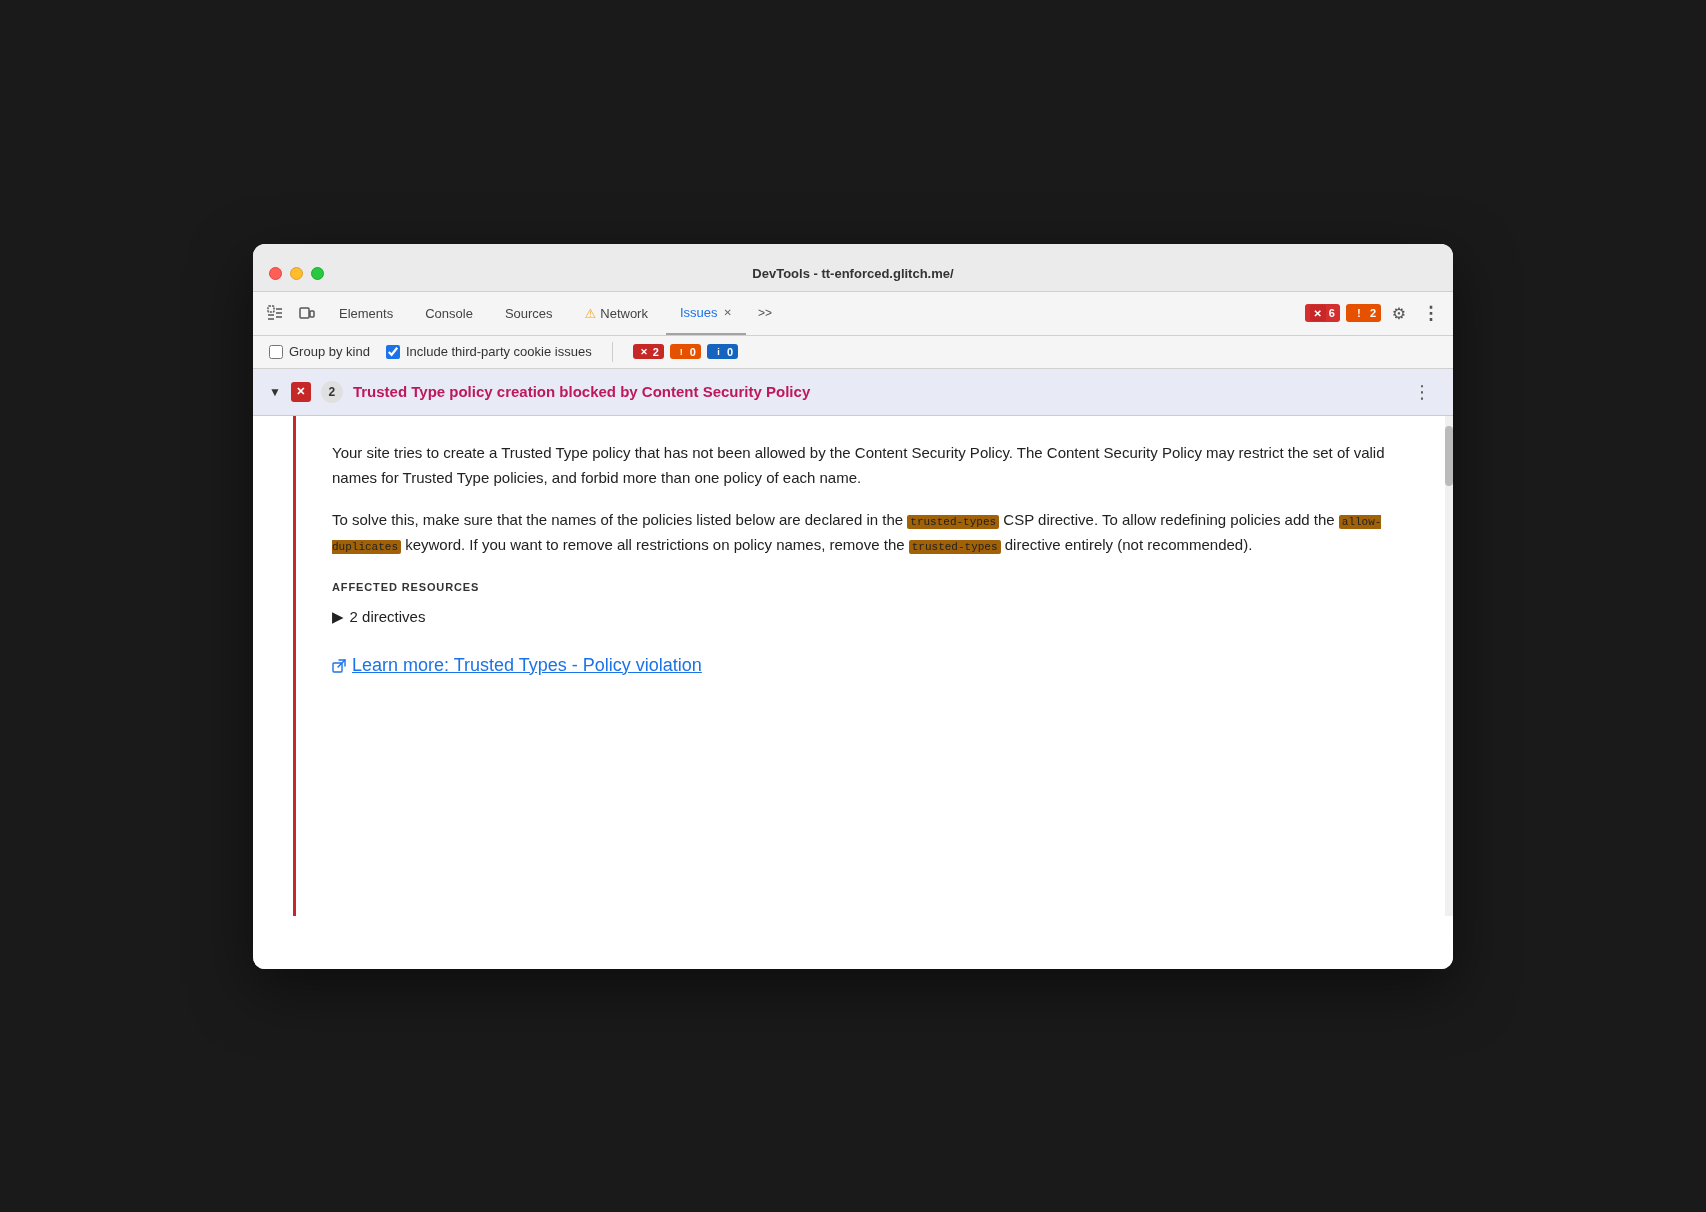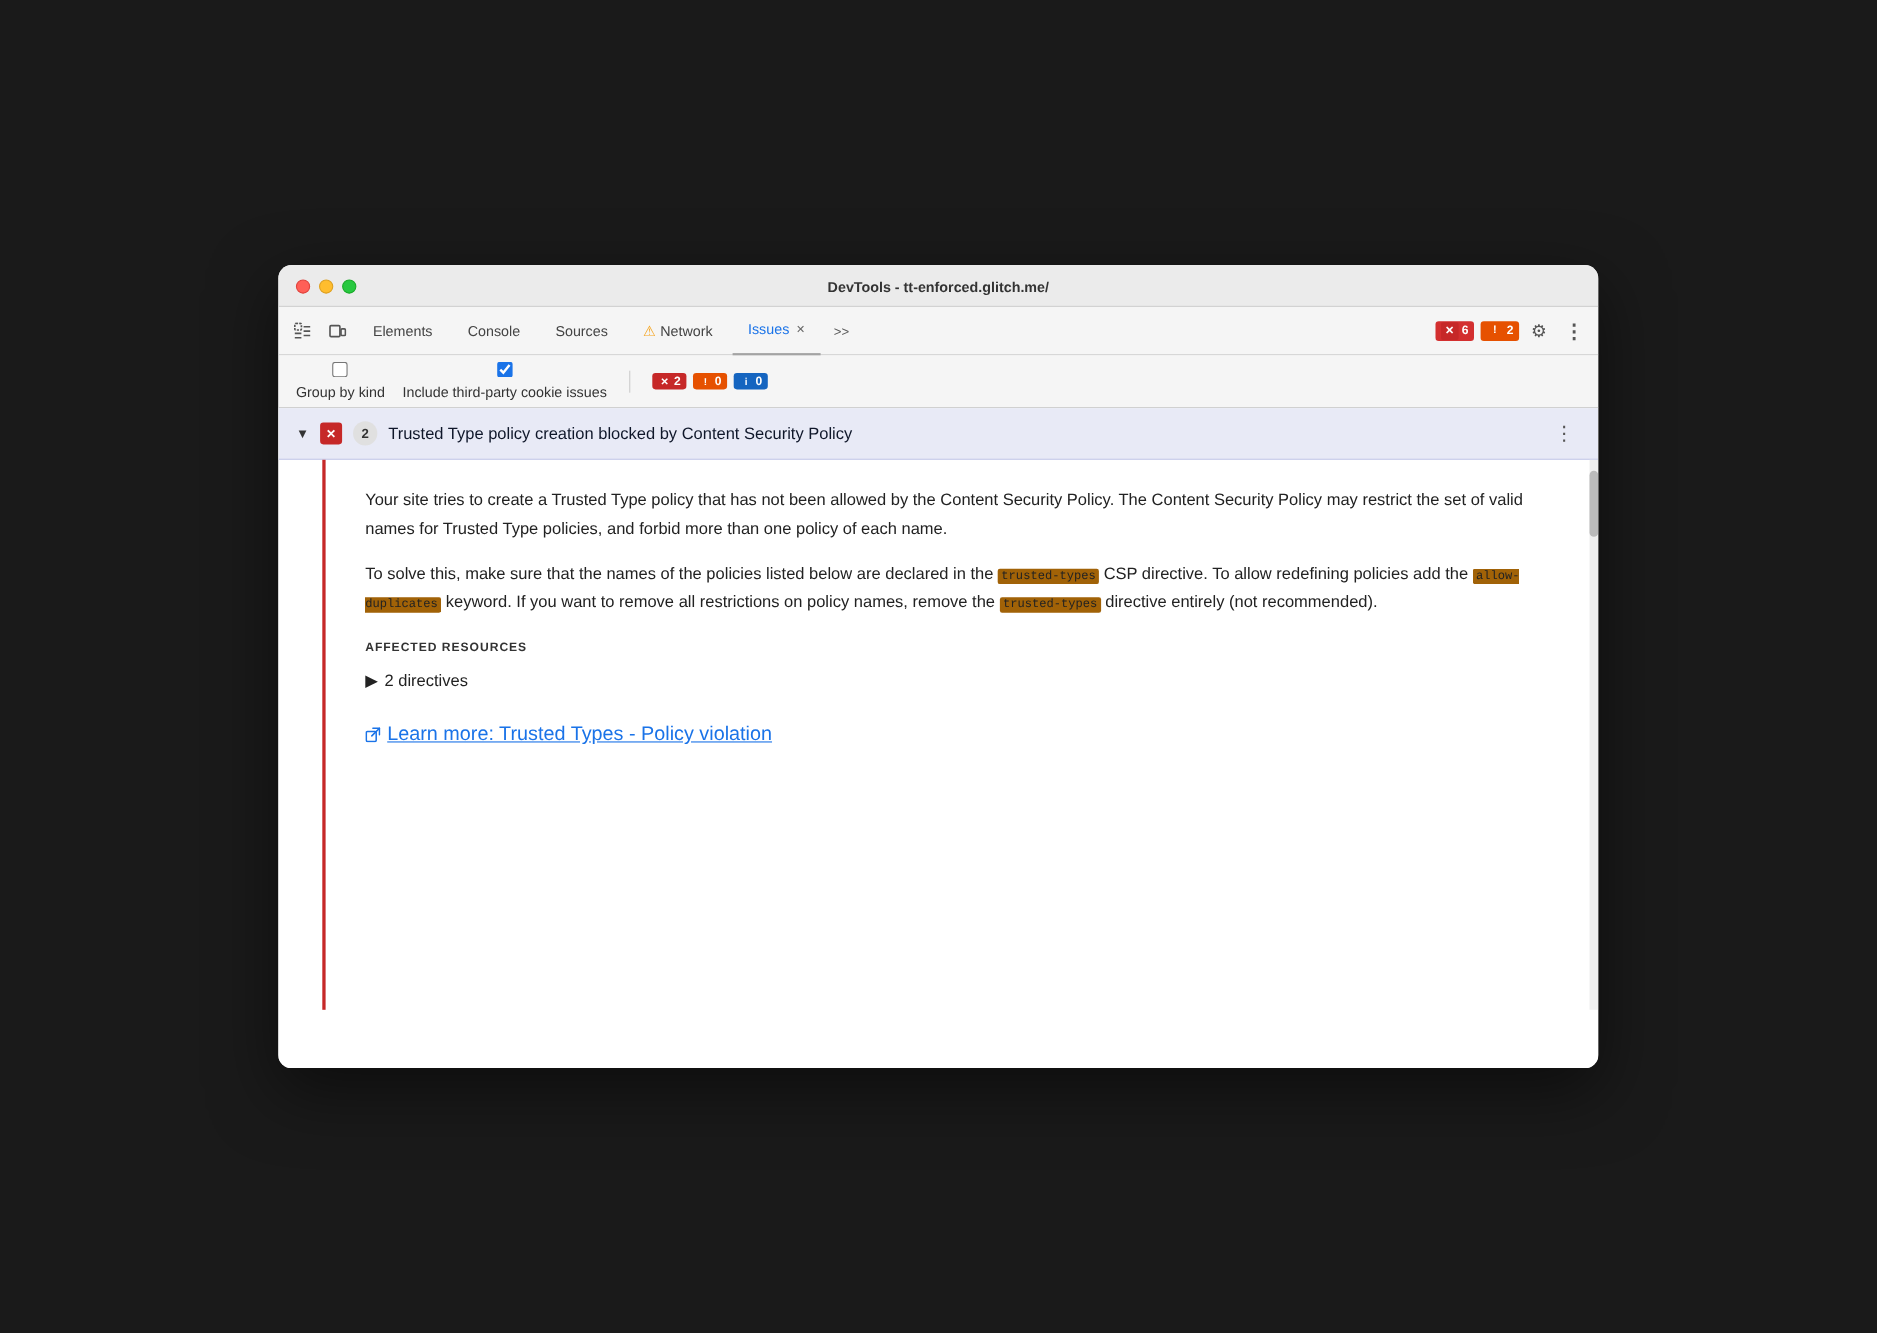--- a/index.html
+++ b/index.html
@@ -13,21 +13,21 @@
     }
     .window {
       width: 1200px;
       background: #f0f0f0;
       border-radius: 12px;
       overflow: hidden;
       box-shadow: 0 20px 60px rgba(0,0,0,0.5);
     }
     .titlebar {
       background: #ebebeb;
-      padding: 12px 16px 10px 16px;
+      padding: 22px 16px 10px 16px;
       display: flex;
       align-items: center;
       justify-content: center;
       position: relative;
       border-bottom: 1px solid #d0d0d0;
     }
     .traffic-lights {
       position: absolute;
       left: 16px;
       display: flex;
@@ -142,21 +142,20 @@
       gap: 16px;
       border-bottom: 1px solid #d0d0d0;
       font-size: 13px;
     }
     .checkbox-label {
       display: flex;
       align-items: center;
       gap: 6px;
       color: #333;
       cursor: pointer;
-      flex-direction: column;
     }
     .checkbox-label input[type="checkbox"] {
       width: 14px;
       height: 14px;
     }
     .subbar-divider {
       width: 1px;
       height: 20px;
       background: #ccc;
       margin: 0 4px;
@@ -204,22 +203,22 @@
       border-radius: 50%;
       display: flex;
       align-items: center;
       justify-content: center;
       font-size: 12px;
       font-weight: 600;
       flex-shrink: 0;
     }
     .issue-title {
       font-size: 15px;
-      font-weight: 400;
-      color: #0f172a;
+      font-weight: 700;
+      color: #be185d;
       flex: 1;
     }
     .issue-more {
       cursor: pointer;
       color: #555;
       font-size: 18px;
       padding: 2px 6px;
     }
     .issue-body {
       padding: 24px 32px 32px 36px;

